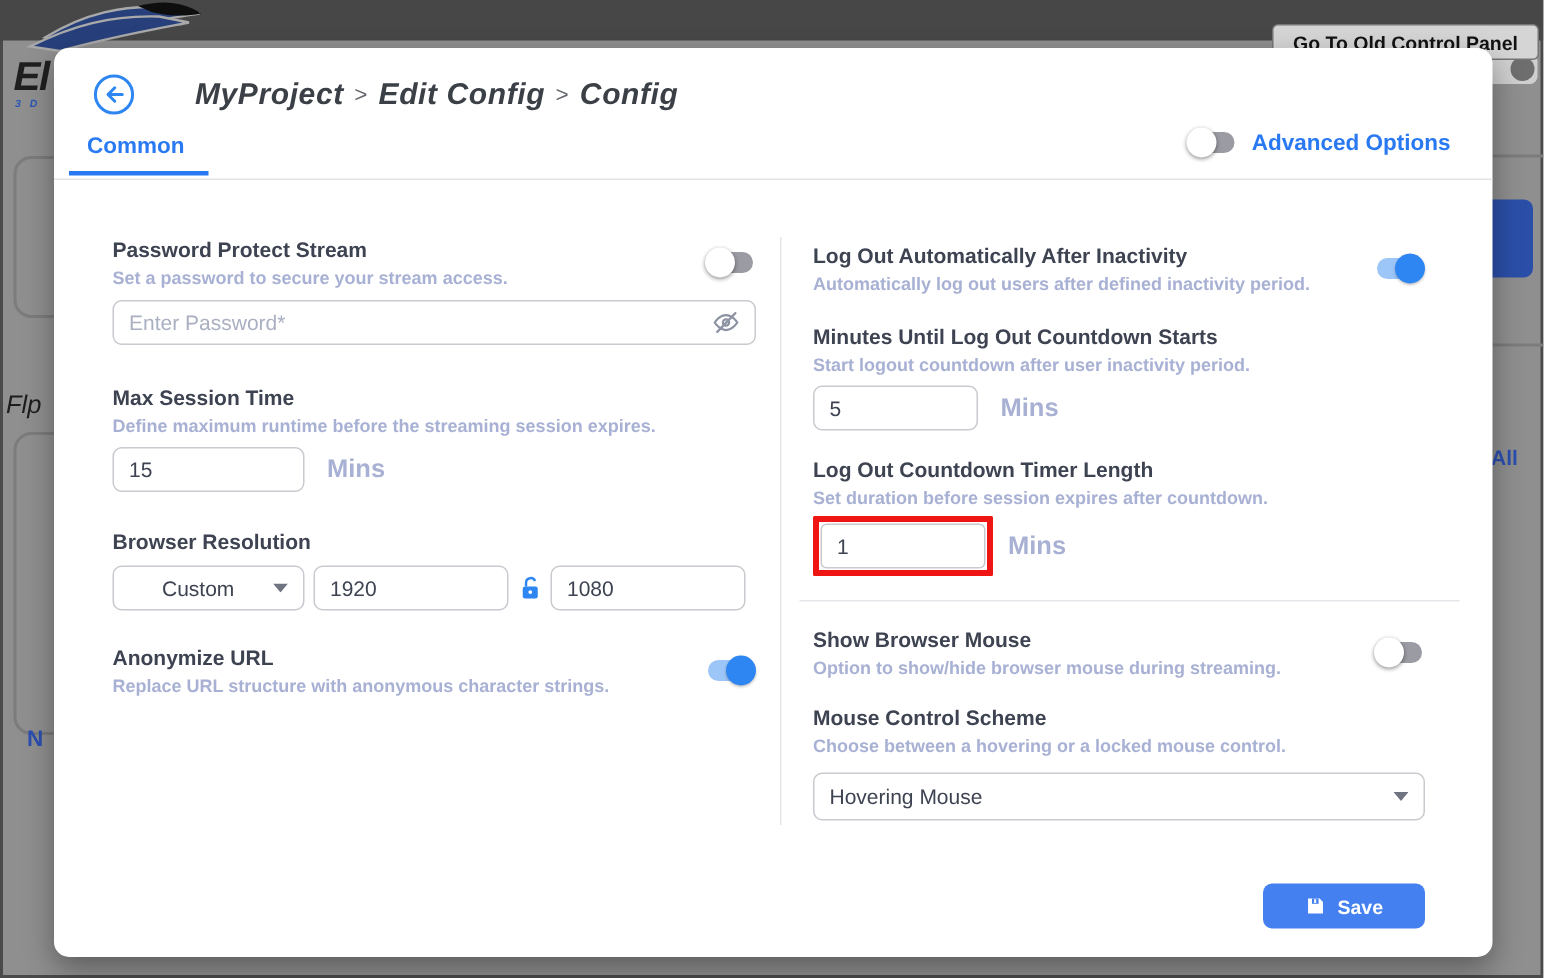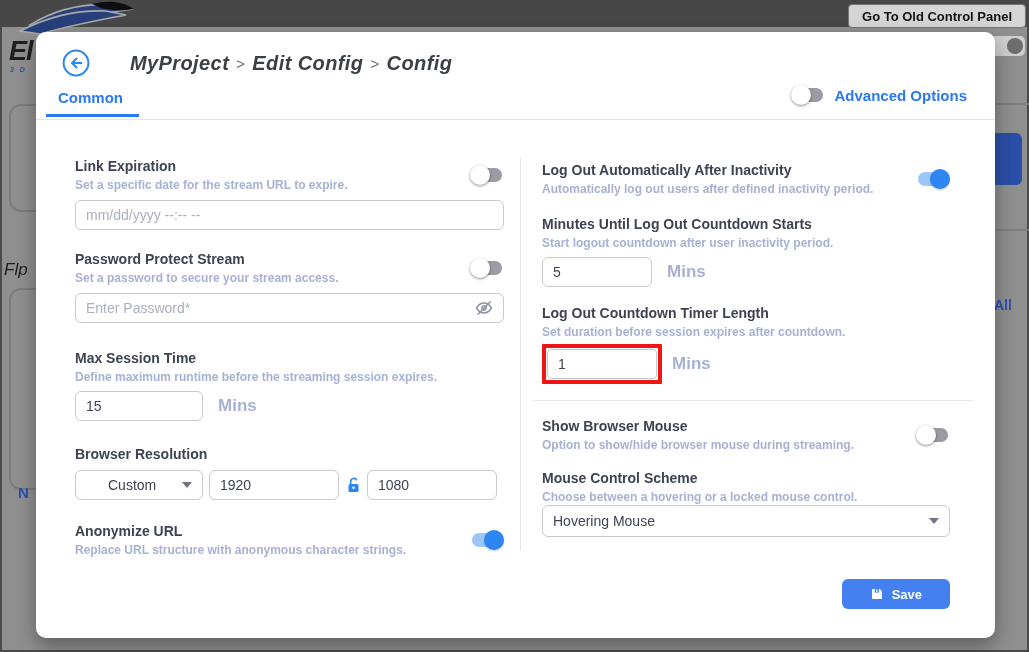--- a/index.html
+++ b/index.html
@@ -1,21 +1,21 @@
 <!DOCTYPE html>
 <html><head>
 <meta charset="utf-8">
 <style>
   html,body{margin:0;padding:0;}
   body{font-family:"Liberation Sans",sans-serif;-webkit-font-smoothing:antialiased;}
   .frame{position:relative;width:1029px;height:652px;background:#8f8f8f;overflow:hidden;box-shadow:inset 0 0 0 2px #4a4a4a;}
 
   
   .navbar{position:absolute;left:0;top:0;width:100%;height:27px;background:#474747;z-index:1;}
-  .old-panel-btn{position:absolute;top:4px;right:3px;height:24px;padding:0 13px;background:#d5d5d5;border:1px solid #757575;border-radius:4px;font-size:13px;font-weight:700;color:#121212;display:flex;align-items:center;z-index:2;}
+  .old-panel-btn{position:absolute;top:16px;right:3px;height:24px;padding:0 13px;background:#d5d5d5;border:1px solid #757575;border-radius:4px;font-size:13px;font-weight:700;color:#121212;display:flex;align-items:center;z-index:2;}
   .eagle-logo{position:absolute;left:16px;top:0px;z-index:2;}
   .bg-el{position:absolute;left:9px;top:36px;z-index:1;font-size:27px;font-weight:700;font-style:italic;color:#1f1f1f;letter-spacing:-1px;}
   .bg-el-sub{position:absolute;left:10px;top:66px;z-index:1;font-size:7px;font-weight:700;color:#2b55b5;letter-spacing:2px;font-style:italic;}
   .bg-card{position:absolute;border:2px solid #7c7c7c;border-radius:12px;background:transparent;z-index:1;}
   .bg-card1{left:9px;top:104px;width:80px;height:104px;}
   .bg-card2{left:9px;top:288px;width:80px;height:198px;}
   .bg-card3{left:981px;top:103px;width:80px;height:124px;}
   .bg-bluebtn{position:absolute;left:988px;top:133px;width:34px;height:52px;background:#2b4fa8;border-radius:6px;z-index:1;}
   .bg-flp{position:absolute;left:4px;top:260px;z-index:1;font-size:17px;font-weight:400;font-style:italic;color:#1d1d1d;}
   .bg-n{position:absolute;left:18px;top:484px;z-index:1;font-size:15px;font-weight:700;color:#2b4fb0;}
@@ -53,21 +53,21 @@
   .eye{position:absolute;right:10px;top:5px;cursor:pointer;}
   .num-row{display:flex;align-items:center;margin-top:6px;}
   .num-input{width:128px;}
   .unit{font-size:17px;font-weight:600;color:#a8b1d4;margin-left:15px;}
 
   .res-row{display:flex;align-items:center;gap:6px;margin-top:7px;}
   .selectbox{box-sizing:border-box;height:30px;border:1px solid #c9c9cf;border-radius:6px;display:flex;align-items:center;justify-content:space-between;padding:0 10px;font-size:14px;color:#3e4352;cursor:pointer;background:#fff;}
   .sel-custom{width:128px;flex:none;padding-left:32px;}
   .res-input{width:130px;flex:none;}
   .lock-wrap{width:16px;flex:none;display:flex;justify-content:center;}
-  .sel-wide{width:100%;gap:20px;}
+  .sel-wide{width:100%;margin-top:10px;gap:20px;}
 
   .hdivider{height:1px;background:#e6e6ea;border:none;margin:16px -23px 16px -9px;}
 
   .annotation-box{display:inline-flex;border:4px solid #ee1512;padding:1px;border-radius:1px;}
   .annotation-box .tinput{border-radius:4px;}
 
   
   .switch{position:relative;width:34px;height:20px;display:inline-block;flex:none;cursor:pointer;}
   .switch .track{position:absolute;left:2px;top:3px;width:30px;height:14px;border-radius:7px;background:#9b9ba3;}
   .switch .knob{position:absolute;top:0;left:0;width:20px;height:20px;border-radius:50%;background:#fff;box-shadow:0 1px 3px rgba(0,0,0,.45);}
@@ -129,33 +129,20 @@
           </span>
         <span class="adv-label">Advanced Options</span>
       </div>
     </div>
 
     <div class="modal-body">
       <div class="vdivider"></div>
 
       <div class="lcol">
 
-        <div class="group">
-          <div class="group-head">
-            <div>
-              <div class="glabel">Link Expiration</div>
-              <div class="gdesc">Set a specific date for the stream URL to expire.</div>
-            </div>
-            <span class="switch">
-                <span class="track"></span>
-                <span class="knob"></span>
-              </span>
-          </div>
-          <input class="tinput full" placeholder="mm/dd/yyyy --:-- --" style="">
-        </div>
 
         <div class="group" style="margin-bottom:26px;">
           <div class="group-head">
             <div>
               <div class="glabel">Password Protect Stream</div>
               <div class="gdesc">Set a password to secure your stream access.</div>
             </div>
             <span class="switch">
                 <span class="track"></span>
                 <span class="knob"></span>

